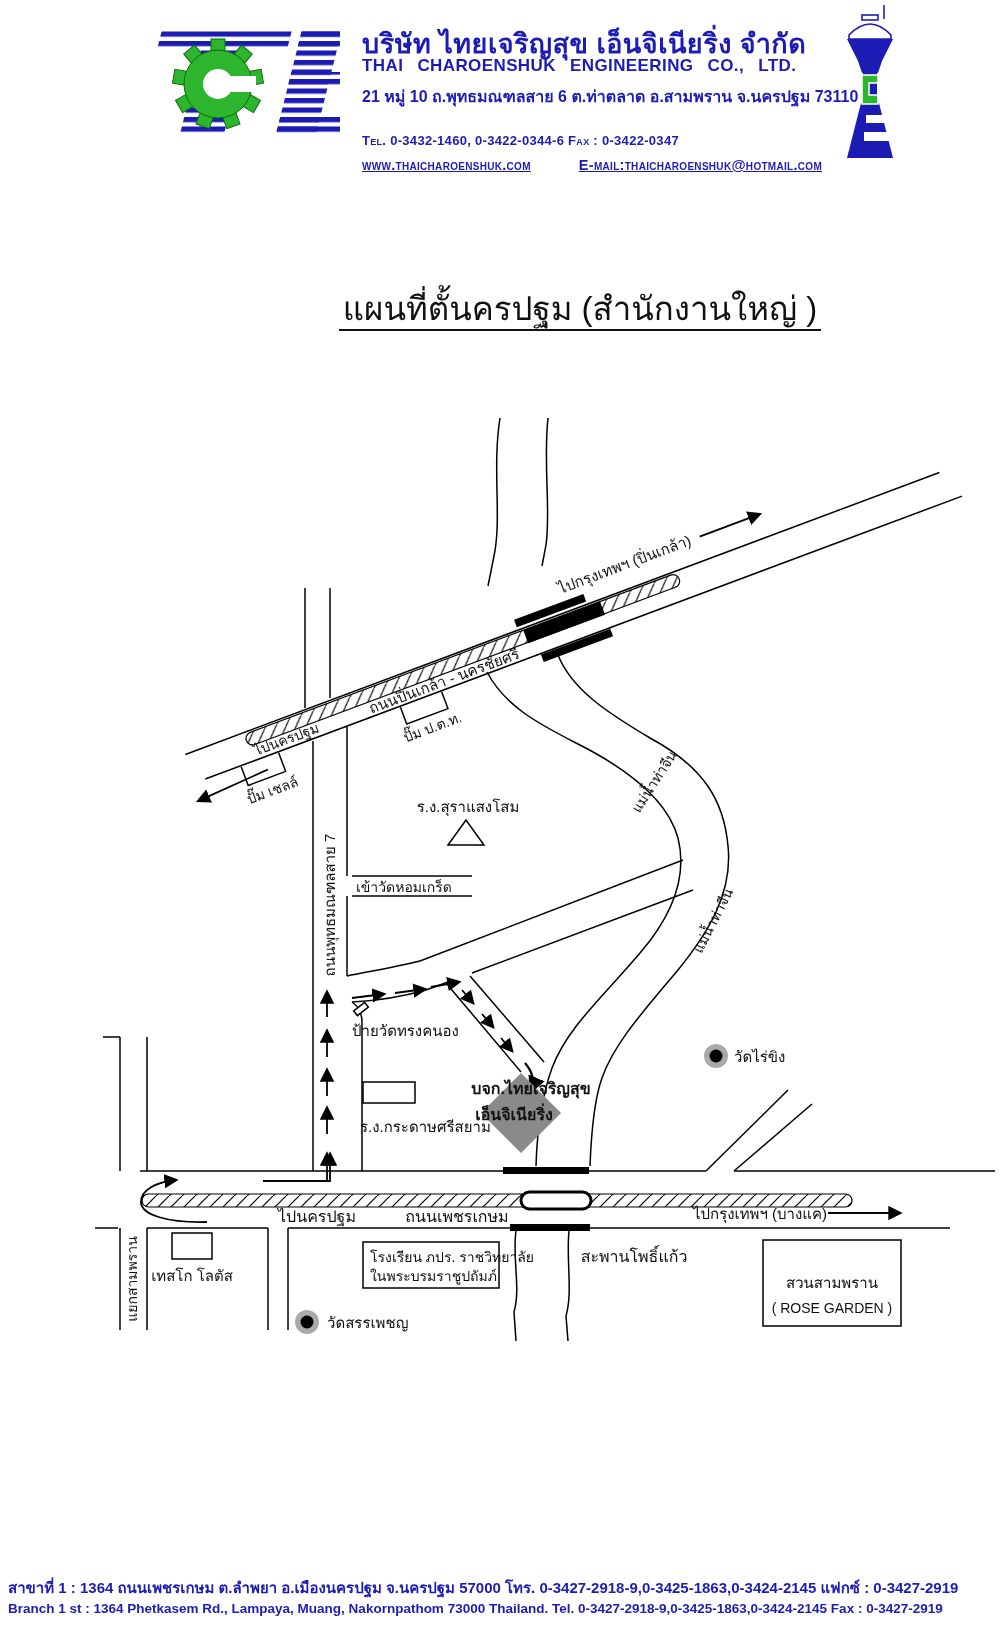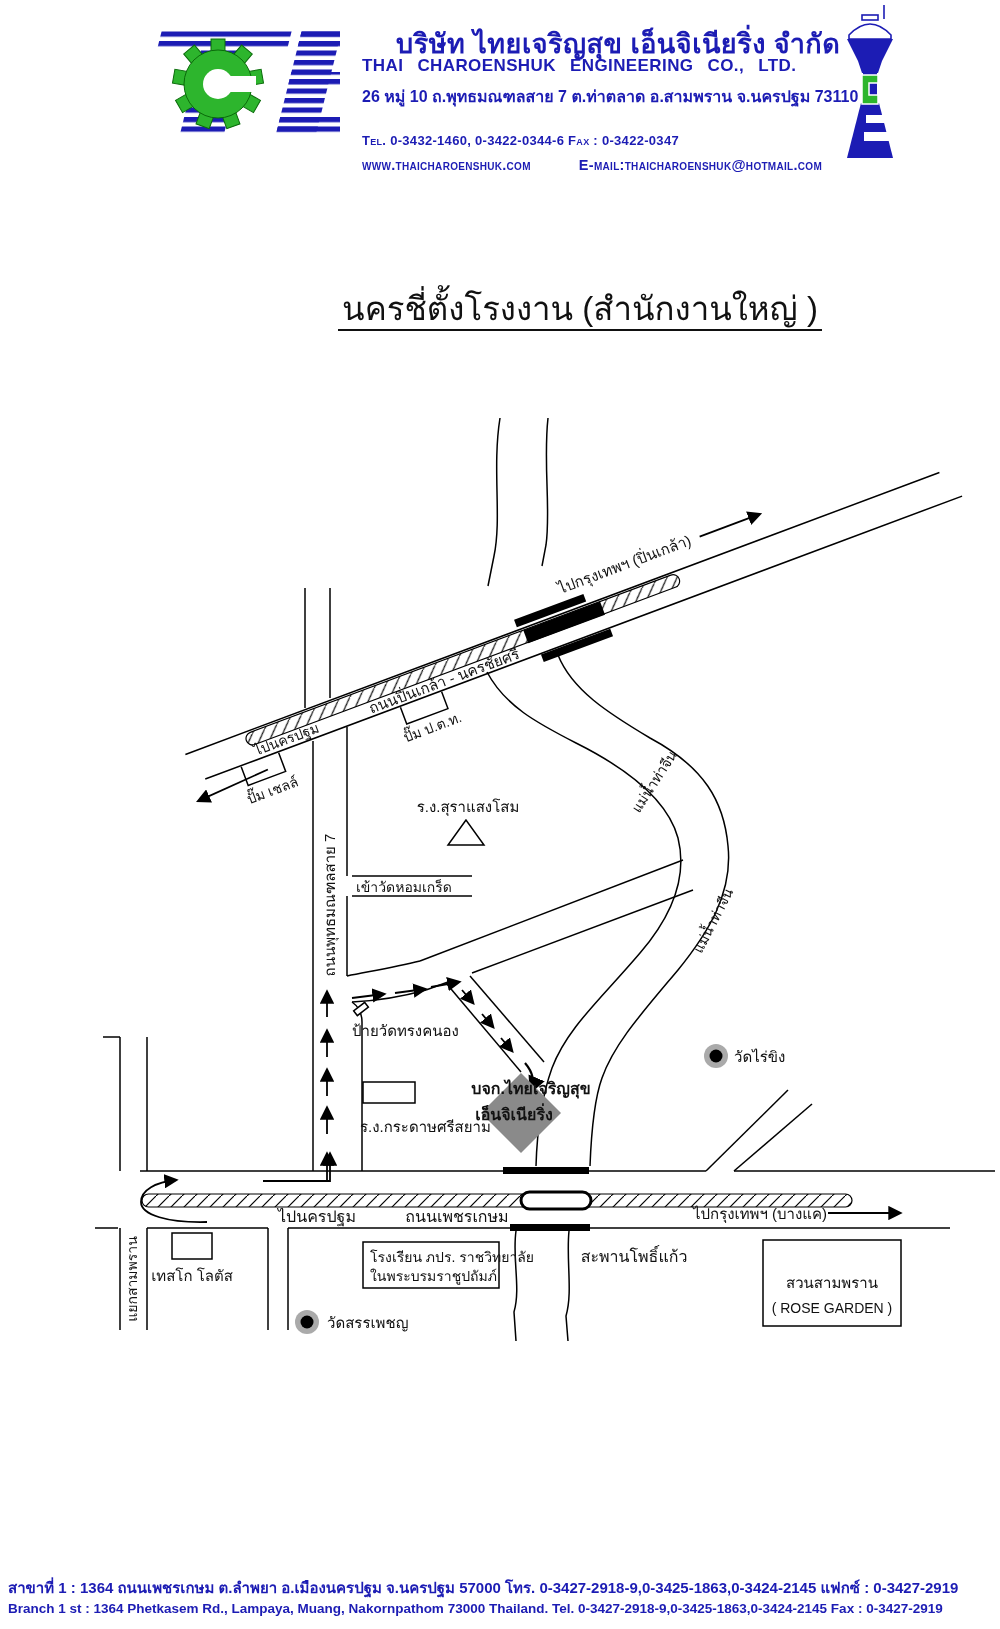--- a/index.html
+++ b/index.html
@@ -2,28 +2,28 @@
 <html><head>
 <meta charset="utf-8">
 <style>
   html,body { margin:0; padding:0; }
   body {
     width:1000px; height:1629px; position:relative; background:#fff;
     font-family:"Liberation Sans", sans-serif; overflow:hidden;
   }
   .abs { position:absolute; }
   .blue { color:#1c1cb4; }
-  .hdr-name-th { left:362px; top:22px; font-size:27px; font-weight:bold; letter-spacing:0.5px;margin-left:34px; }
+  .hdr-name-th { left:362px; top:22px; font-size:27px; font-weight:bold; letter-spacing:0.5px; }
   .hdr-name-en { left:362px; top:56px; font-size:17px; font-weight:bold; word-spacing:9px; letter-spacing:0.4px; }
   .hdr-addr-th { left:362px; top:84px; font-size:16px; font-weight:bold; }
   .sc { font-variant:small-caps; font-weight:bold; letter-spacing:0.3px; }
   .hdr-addr-en { left:362px; top:110px; font-size:14.5px; }
   .hdr-tel { left:362px; top:133px; font-size:13px;text-align:center; }
   .hdr-web { left:362px; top:157px; font-size:14.5px; }
-  .hdr-web span { margin-right:48px; }
+  .hdr-web span { margin-right:48px;text-decoration:underline; }
   .page-title { left:160px; top:282px; width:840px; text-align:center; font-size:33px; color:#111; }
   .page-title span { border-bottom:2.5px solid #111; padding:0 4px 2px 4px; }
   .footer-th { left:8px; top:1576px; width:992px; font-size:15px; font-weight:bold; white-space:nowrap; }
   .footer-en { left:8px; top:1601px; width:792px; font-size:13.5px; font-weight:bold; white-space:nowrap; }
   svg text { font-family:"Liberation Sans", sans-serif; fill:#111; stroke:none; } .t14 { font-size:14px; } .t15 { font-size:15px; } .t16 { font-size:16px; }
   .bold { font-weight:bold; }
 </style>
 </head>
 <body>
 
@@ -58,21 +58,21 @@
         <rect x="-7" y="-45" width="14" height="15" transform="rotate(320)"></rect>
         <circle cx="0" cy="0" r="34"></circle>
         <circle cx="0" cy="0" r="15" fill="#fff" stroke="none"></circle>
         <rect x="12" y="-8" width="26" height="16" fill="#fff" stroke="none"></rect>
       </g>
     </g>
   </svg>
 
   <div class="abs blue hdr-name-th">บริษัท ไทยเจริญสุข  เอ็นจิเนียริ่ง  จำกัด</div>
   <div class="abs blue hdr-name-en">THAI CHAROENSHUK ENGINEERING CO., LTD.</div>
-  <div class="abs blue hdr-addr-th">26 หมู่ 10 ถ.พุทธมณฑลสาย 7 ต.ท่าตลาด อ.สามพราน จ.นครปฐม 73110</div>
+  <div class="abs blue hdr-addr-th">21 หมู่ 10 ถ.พุทธมณฑลสาย 6 ต.ท่าตลาด อ.สามพราน จ.นครปฐม 73110</div>
   <div class="abs blue sc hdr-tel">Tel. 0-3432-1460, 0-3422-0344-6   Fax : 0-3422-0347</div>
   <div class="abs blue sc hdr-web">
     <span>www.thaicharoenshuk.com</span><span style="margin-right:2px">E-mail:thaicharoenshuk@hotmail.com</span>
   </div>
 
   <svg class="abs" style="left:838px;top:3px;" width="64" height="160" viewBox="0 0 64 160">
     <g stroke="#1c1cb4" stroke-width="1.6" fill="#fff">
       <line x1="46" y1="2" x2="46" y2="16"></line>
       <rect x="24" y="12" width="16" height="5"></rect>
       <path d="M11,32 Q32,10 53,32 L53,36 L11,36 Z"></path>
@@ -83,21 +83,21 @@
       <polygon points="23,100 41,100 55,155 9,155"></polygon>
     </g>
     <path d="M40,72 H24 V101 H40 V92 H31 V80 H40 Z" fill="#2db52d" stroke="#fff" stroke-width="1.5"></path>
     <g fill="#fff">
       <rect x="28" y="112" width="28" height="8"></rect>
       <rect x="26" y="129" width="33" height="9"></rect>
     </g>
   </svg>
 </div>
 
-<div class="abs page-title"><span>นครชี่ตั้งโรงงาน (สำนักงานใหญ่ )</span></div>
+<div class="abs page-title"><span>แผนที่ตั้นครปฐม (สำนักงานใหญ่ )</span></div>
 
 <svg class="abs" style="left:0;top:0;" width="1000" height="1629" viewBox="0 0 1000 1629">
   <defs>
     <pattern id="hatch" patternUnits="userSpaceOnUse" width="13" height="13">
       <path d="M-1,14 L14,-1" stroke="#000" stroke-width="1.2" fill="none"></path>
     </pattern>
     <marker id="arw" markerWidth="8" markerHeight="8" refX="6.5" refY="4" orient="auto">
       <path d="M0,0 L8,4 L0,8 Z" fill="#000"></path>
     </marker>
   </defs>

